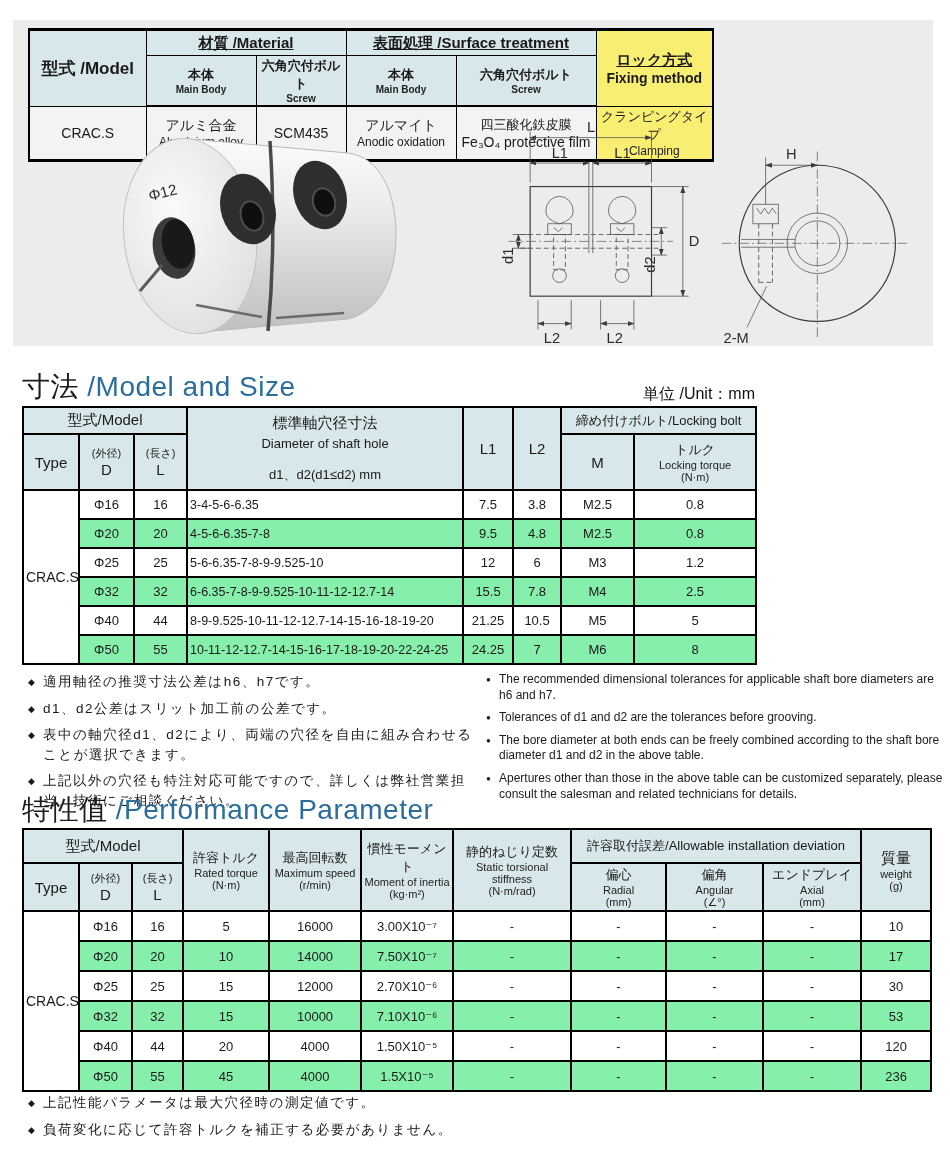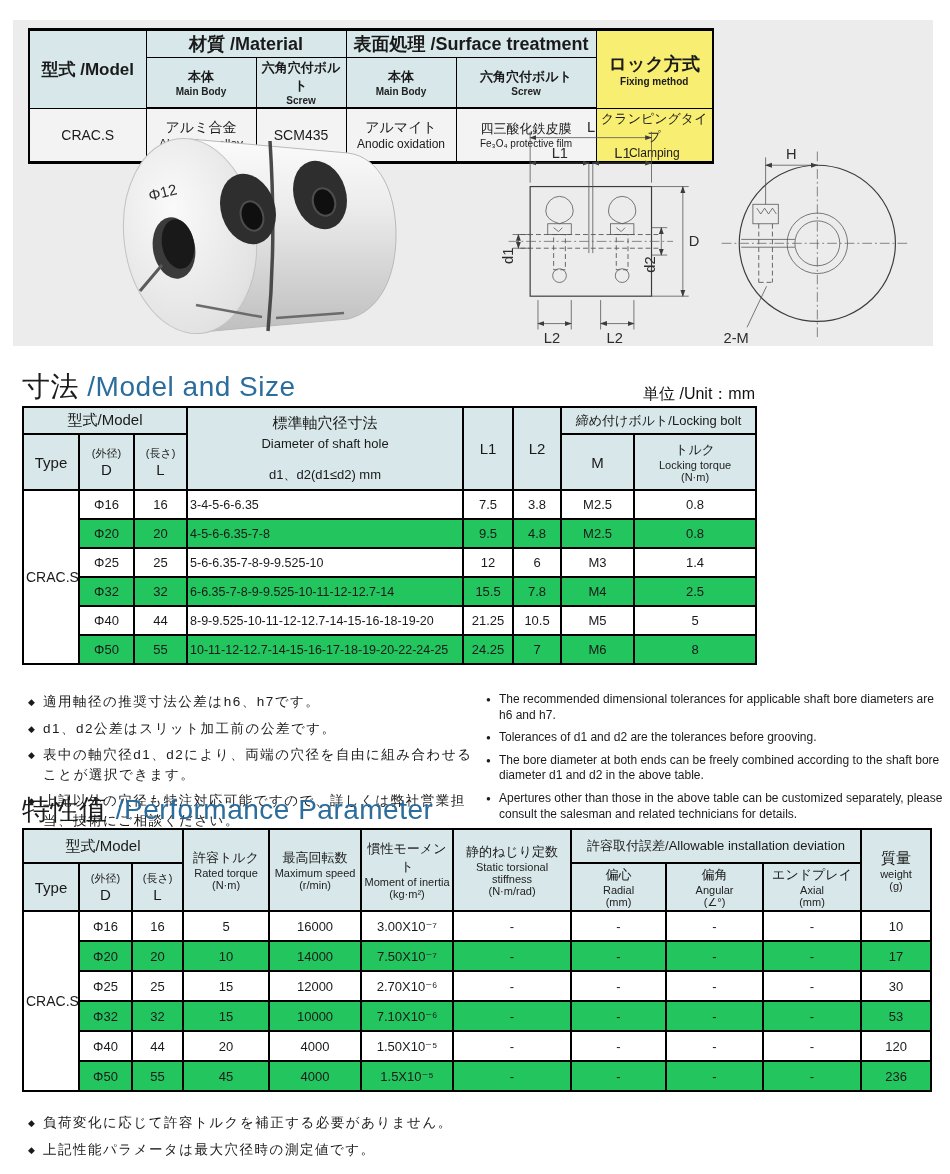--- a/index.html
+++ b/index.html
@@ -13,23 +13,23 @@
   .gray-block { position: absolute; left: 13px; top: 20px; width: 920px; height: 326px; background: #ececec; }
 
   
   #spec-table { position: absolute; left: 15px; top: 8px; width: 684px;
     border-collapse: collapse; background: #f3f3f3; table-layout: fixed; }
   #spec-table th, #spec-table td { border: 1px solid #000; text-align: center; vertical-align: middle; padding: 1px 2px; }
   #spec-table { border: 2px solid #000; border-top-width: 3px; border-bottom-width: 3px; }
   #spec-table thead tr:last-child th { border-bottom-width: 2px; }
   .hdr { background: #d8e7ea; }
   .yellow { background: #f8ee72 !important; }
-  .jp17 { font-size: 17px; } .jp15 { font-size: 18px; } .jp14 { font-size: 14px; }
+  .jp17 { font-size: 17px; } .jp15 { font-size: 15px; text-decoration: underline; } .jp14 { font-size: 14px; }
   .jp13 { font-size: 13px; }
-  .en12 { font-size: 12px; } .en11 { font-size: 10px; } .en10 { font-size: 10px; color:#222; }
+  .en12 { font-size: 12px; } .en11 { font-size: 14px; } .en10 { font-size: 10px; color:#222; }
   #spec-table .r1 { height: 26px; } #spec-table .r2 { height: 32px; } #spec-table .r3 { height: 33px; }
 
   
   .drawing { position: absolute; }
   .dline { stroke: #3c3c3c; stroke-width: 1.2; fill: none; }
   .dthin { stroke: #555; stroke-width: 0.8; fill: none; }
   .ddash { stroke: #555; stroke-width: 0.9; fill: none; stroke-dasharray: 5 3; }
   .dcent { stroke: #666; stroke-width: 0.8; fill: none; stroke-dasharray: 10 3 2 3; }
   .dtext { font-size: 15px; fill: #2c2c2c; font-family: "Liberation Sans", sans-serif; }
 
@@ -39,35 +39,35 @@
   .section-title .t-en { color: #2b6d9d; }
   .unit-label { position: absolute; font-size: 16px; color: #111; text-align: right; }
 
   
   .data-table { border-collapse: collapse; table-layout: fixed; background: #fff;
     border: 2px solid #000; position: absolute; }
   .data-table th, .data-table td { border: 2px solid #000; text-align: center; vertical-align: middle; padding: 0 2px; }
   .data-table th { background: #d8e7ea; font-weight: normal; }
   .data-table td { font-size: 13px; }
   .data-table td.left { text-align: left; font-size: 12.5px; }
-  .data-table tr.alt td { background: #22c55e; }
+  .data-table tr.alt td { background: #86efac; }
   .data-table td.type-col { background: #fff !important; font-size: 14px; }
   #size-table .hr1 th { height: 27px; }
   #size-table .hr2 th { height: 56px; }
   #size-table tbody td { height: 29px; }
   #perf-table .hr1 th { height: 34px; }
   #perf-table .hr2 th { height: 48px; }
   #perf-table tbody td { height: 30px; }
   .th-line1 { font-size: 15px; }
   .th-line2 { font-size: 13px; }
   .th-small { font-size: 11px; color: #222; }
   .th-big { font-size: 15px; }
 
   
-  .notes { position: absolute; display: flex; align-items: flex-start; margin-top: 20px; }
+  .notes { position: absolute; display: flex; align-items: flex-start; }
   .notes ul { list-style: none; }
   .notes li { position: relative; padding-left: 15px; margin-bottom: 7px; }
   .notes-jp { width: 448px; font-size: 13.5px; letter-spacing: 1.5px; line-height: 1.45; }
   .notes-en { width: 462px; font-size: 12px; line-height: 1.3; margin-left: 8px; }
   .notes-jp li::before { content: "◆"; position: absolute; left: 0; top: 4px; font-size: 9px; }
   .notes-en li::before { content: "●"; position: absolute; left: 2px; top: 3px; font-size: 8px; }
 </style>
 </head>
 <body>
 
@@ -321,21 +321,21 @@
         <td>M2.5</td>
         <td>0.8</td>
       </tr>
       <tr>
         <td>Φ25</td>
         <td>25</td>
         <td class="left">5-6-6.35-7-8-9-9.525-10</td>
         <td>12</td>
         <td>6</td>
         <td>M3</td>
-        <td>1.4</td>
+        <td>1.2</td>
       </tr>
       <tr class="alt">
         <td>Φ32</td>
         <td>32</td>
         <td class="left">6-6.35-7-8-9-9.525-10-11-12-12.7-14</td>
         <td>15.5</td>
         <td>7.8</td>
         <td>M4</td>
         <td>2.5</td>
       </tr>
@@ -522,18 +522,18 @@
         <td>-</td>
         <td>-</td>
         <td>-</td>
         <td>236</td>
       </tr>
     </tbody>
 </table>
 
 <div class="notes" style="left:28px; top:1093px;">
   <ul class="notes-jp" style="width:470px">
+      <li>上記性能パラメータは最大穴径時の測定値です。</li>
       <li>負荷変化に応じて許容トルクを補正する必要がありません。</li>
-      <li>上記性能パラメータは最大穴径時の測定値です。</li>
     </ul>
   <ul class="notes-en" style="width:430px">
     </ul>
 </div>
 
 </body></html>

